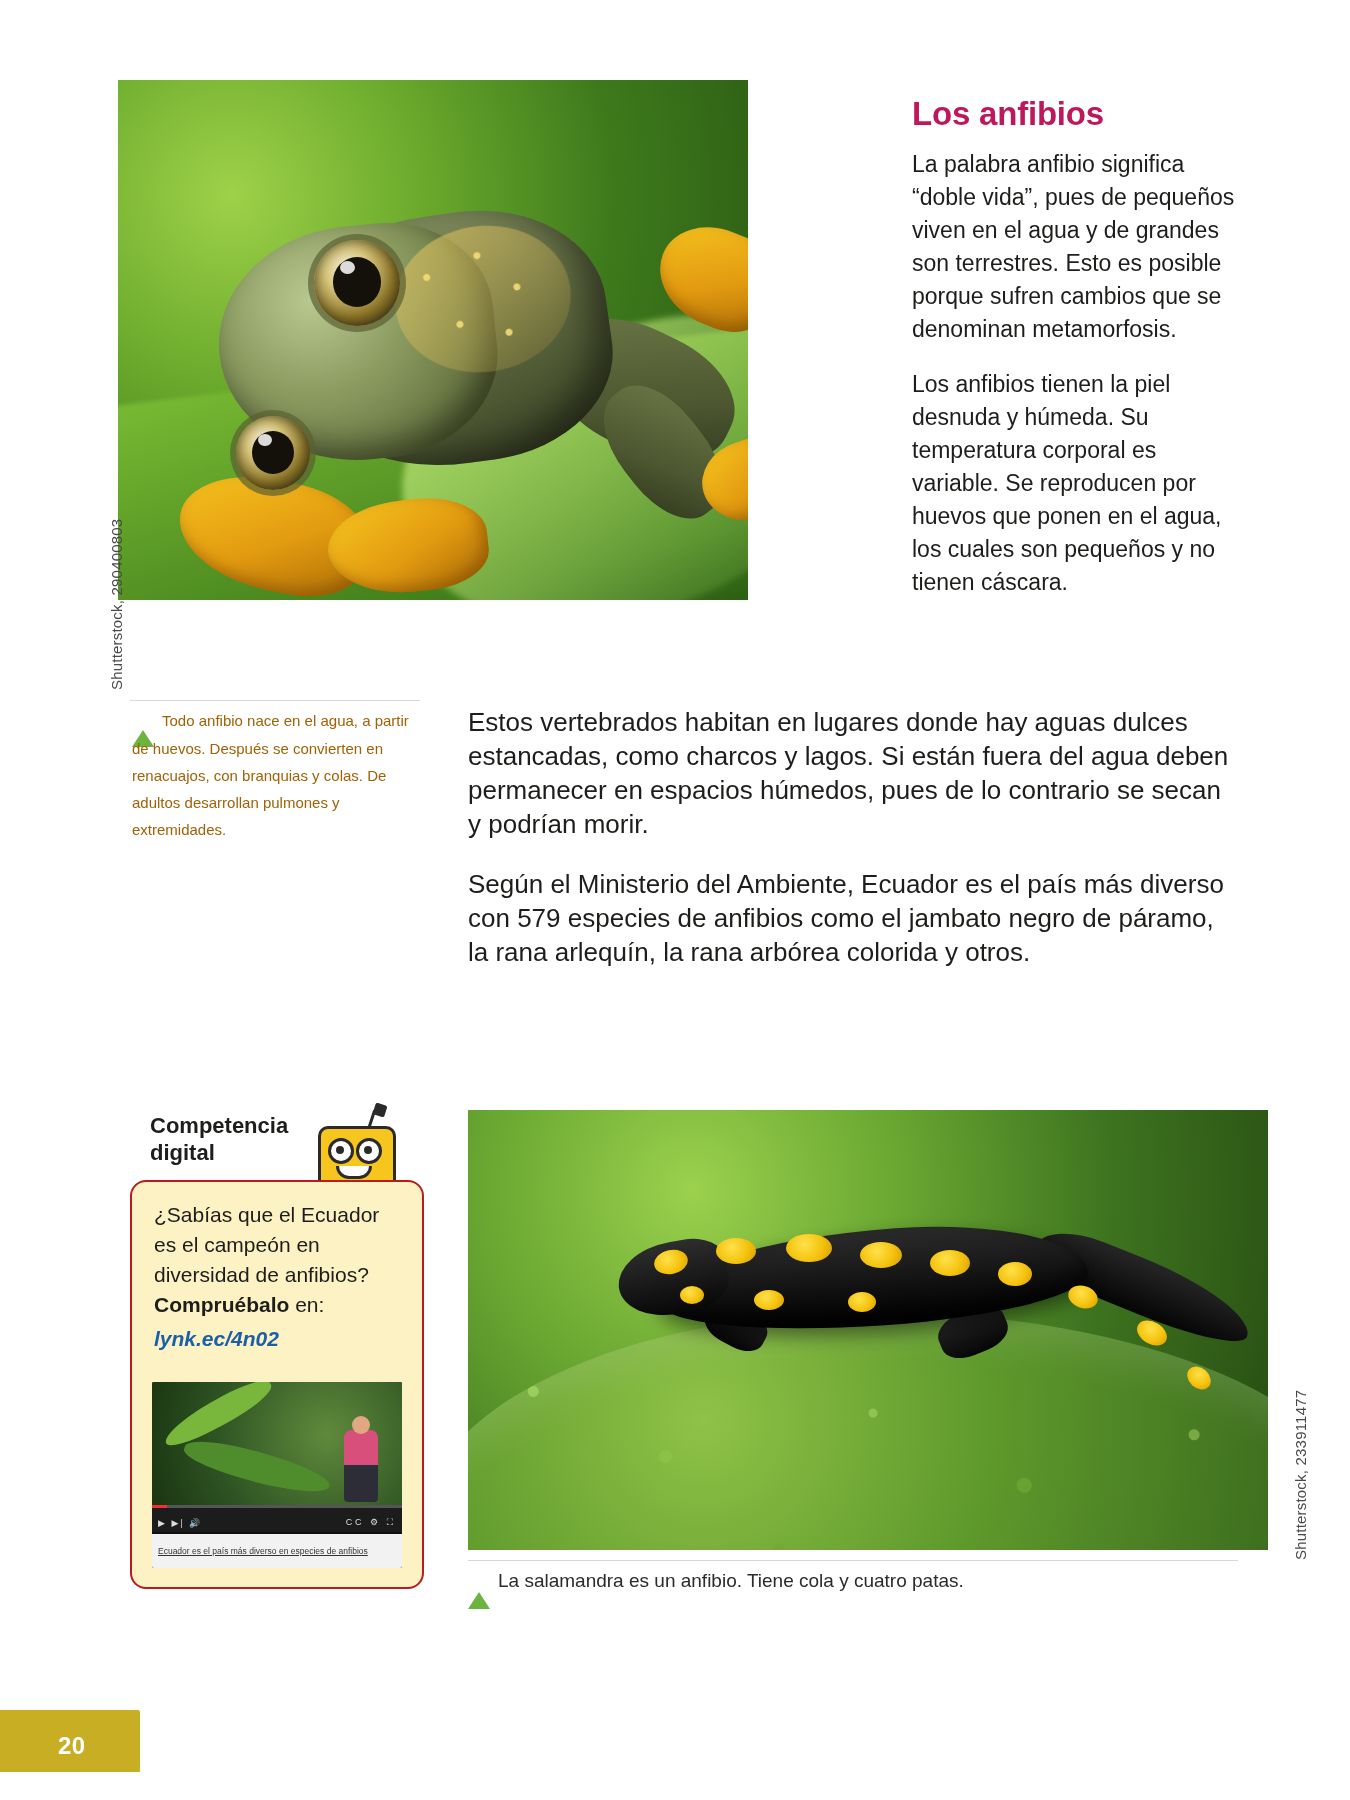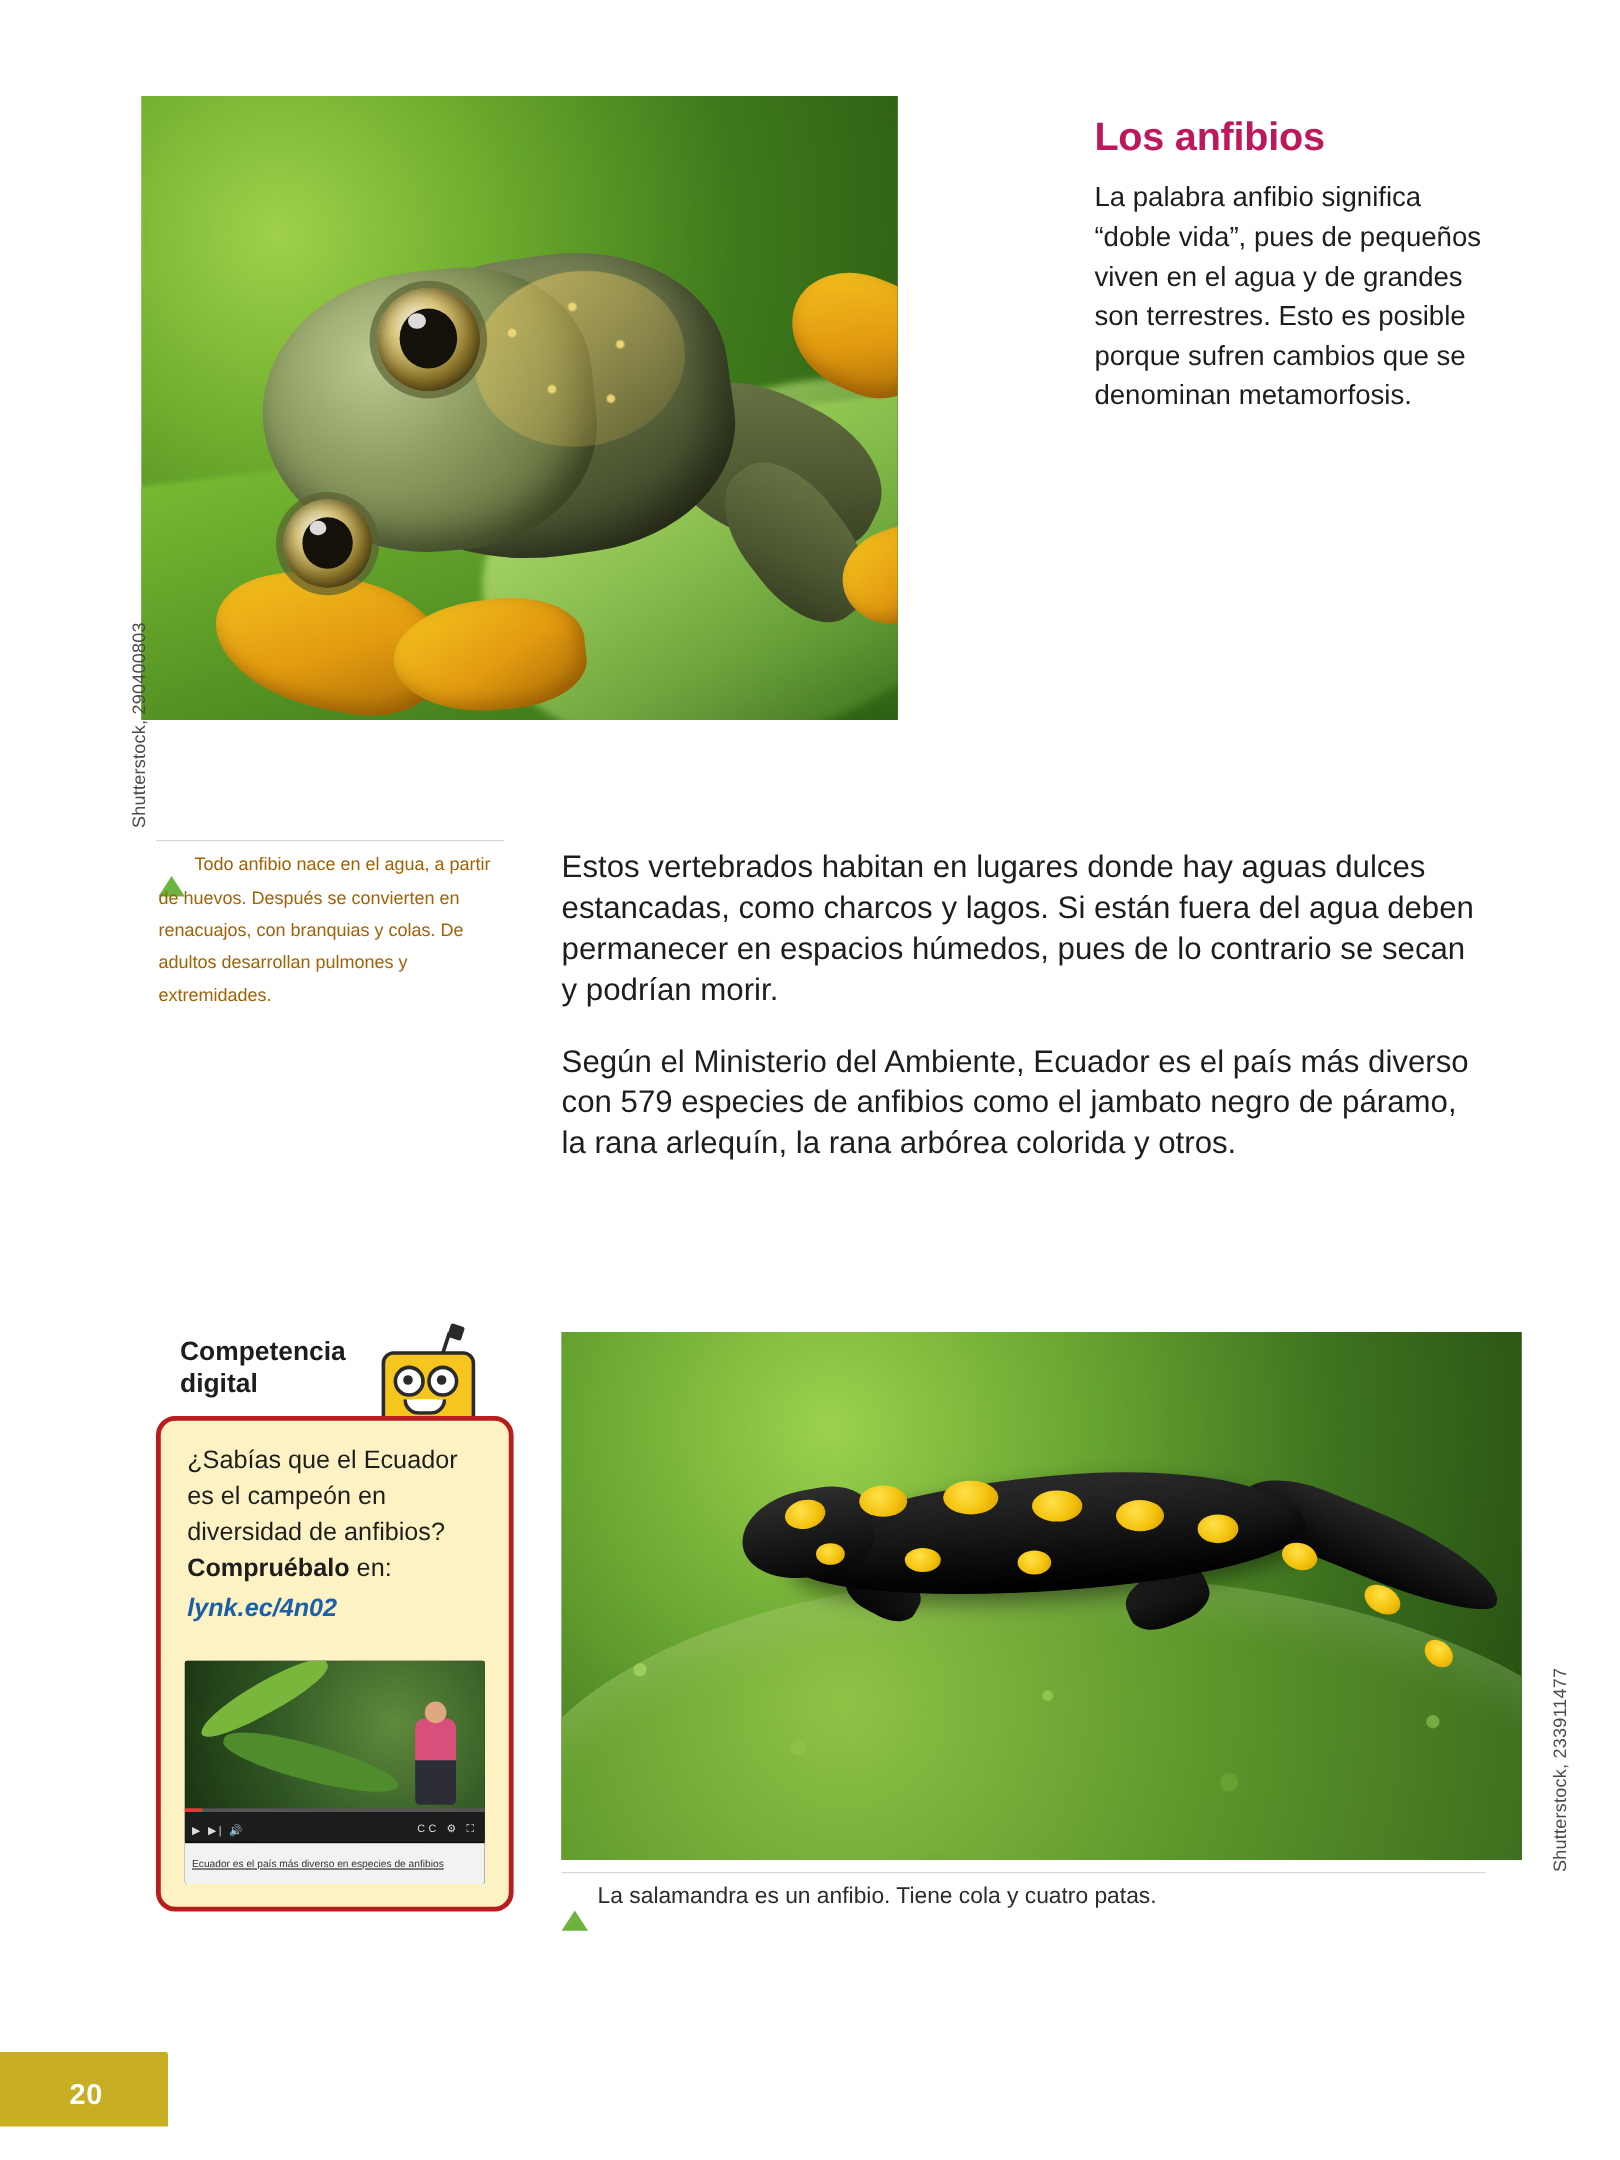--- a/index.html
+++ b/index.html
@@ -327,21 +327,21 @@
     border-radius: 2px;
     transform: rotate(18deg);
   }
   .comp-box {
     position: absolute;
     left: 130px;
     top: 1180px;
     width: 290px;
     height: 405px;
     background: #fdf2c4;
-    border: 4px solid #b91c1c;
+    border: 2px solid #b91c1c;
     border-radius: 16px;
   }
   .comp-text {
     position: absolute;
     left: 22px;
     top: 18px;
     width: 252px;
     font-size: 21px;
     line-height: 30px;
     color: #1d1d1b;
@@ -585,20 +585,21 @@
     <div class="glint"></div>
   </div>
 </div>
 
 <div class="credit credit-left">Shutterstock, 290400803</div>
 
 <div class="article-title">Los anfibios</div>
 
 <div class="col-right">
   <p>La palabra anfibio significa “doble vida”, pues de pequeños viven en el agua y de grandes son terrestres. Esto es posible porque sufren cambios que se denominan metamorfosis.</p>
+  <p>Los anfibios tienen la piel desnuda y húmeda. Su temperatura corporal es variable. Se reproducen por huevos que ponen en el agua, los cuales son pequeños y no tienen cáscara.</p>
 </div>
 
 <div class="rule rule-1"></div>
 <div class="caption-left">
   <span class="tri"><span class="tri-shape"></span></span><span>Todo anfibio nace en el agua, a partir de huevos. Después se convierten en renacuajos, con branquias y colas. De adultos desarrollan pulmones y extremidades.</span>
 </div>
 
 <div class="full-col">
   <p>Estos vertebrados habitan en lugares donde hay aguas dulces estancadas, como charcos y lagos. Si están fuera del agua deben permanecer en espacios húmedos, pues de lo contrario se secan y podrían morir.</p>
   <p>Según el Ministerio del Ambiente, Ecuador es el país más diverso con 579 especies de anfibios como el jambato negro de páramo, la rana arlequín, la rana arbórea colorida y otros.</p>

